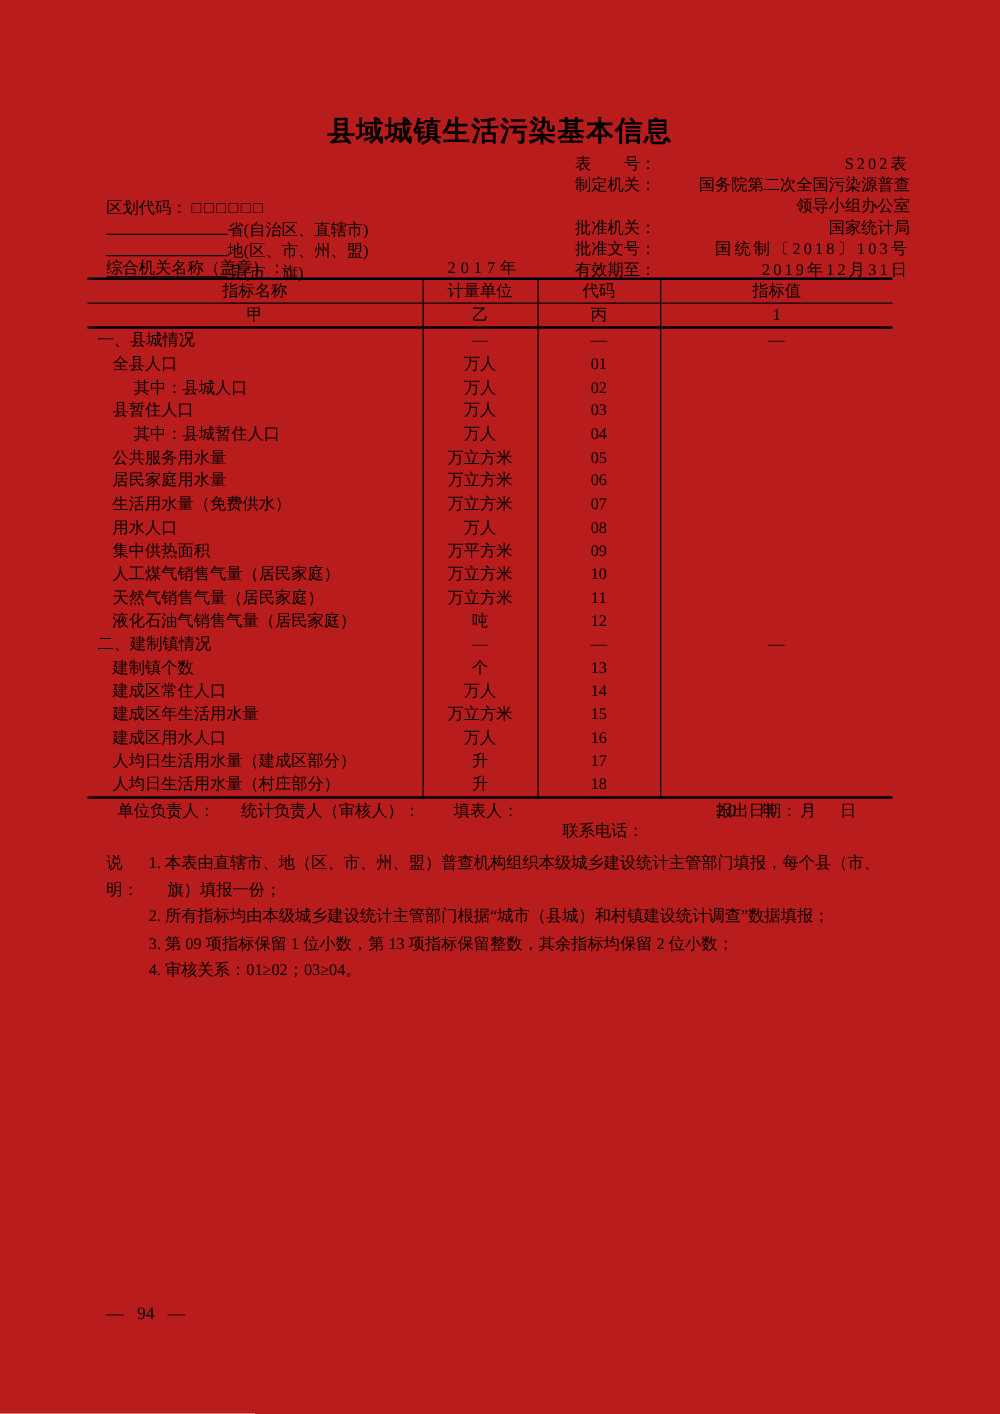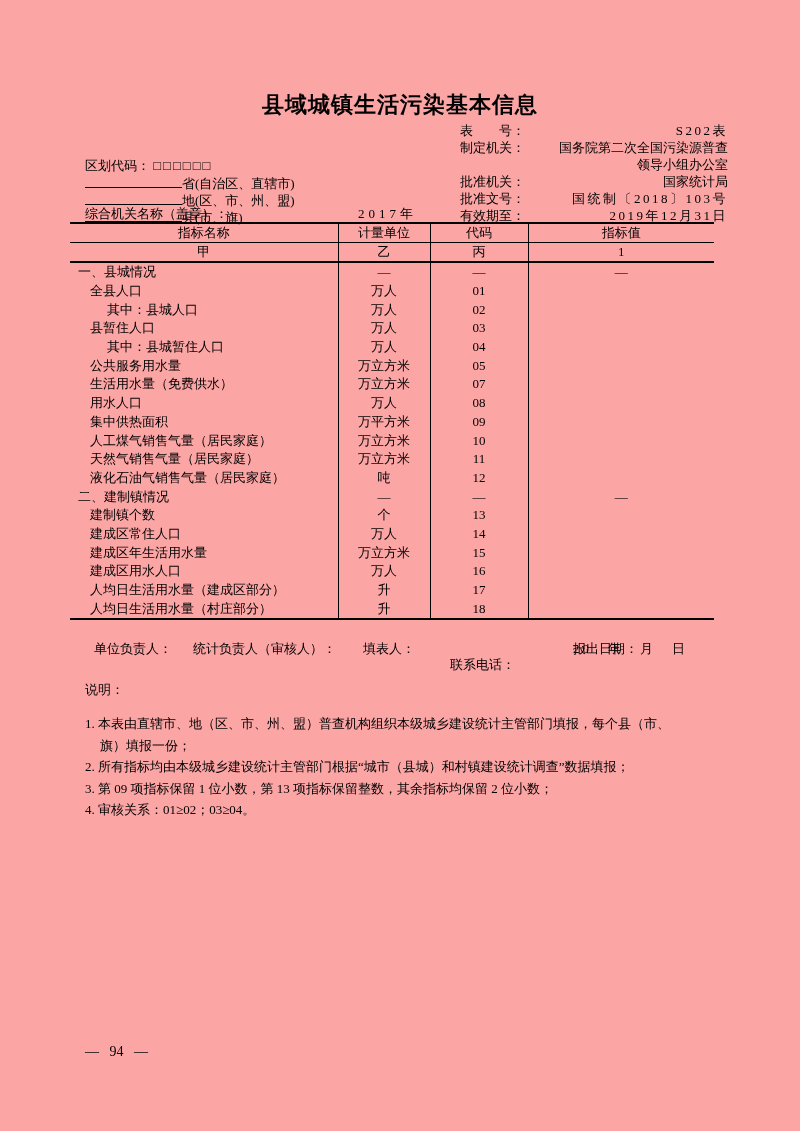--- a/index.html
+++ b/index.html
@@ -1,17 +1,17 @@
 <!DOCTYPE html>
 <html><head>
 <meta charset="utf-8">
 <style>
   html,body { margin:0; padding:0; background:#fff; }
   .page {
-    position:relative; width:800px; height:1131px; background:#fca5a5;
+    position:relative; width:800px; height:1131px; background:#b91c1c;
     font-family:"Liberation Serif","DejaVu Serif",serif;
     color:#000; font-size:13px; overflow:hidden;
   }
   .title {
     position:absolute; top:90px; left:0; width:100%;
     text-align:center; font-size:22px; font-weight:bold; letter-spacing:1px;
   }
   
   .header-left { position:absolute; left:85px; top:139px;margin-top:18px; }
   .hl-row { height:17px; line-height:17px; white-space:nowrap; }
@@ -44,21 +44,21 @@
   
   .signature { position:absolute; left:0; top:641px; width:800px; height:16px; line-height:16px; }
   .signature span { position:absolute; white-space:nowrap; }
   .sig-unit { left:94px; }
   .sig-stats { left:193px; }
   .sig-filler { left:363px; }
   .sig-phone { left:450px;margin-top:16px; }
   .sig-date { left:573px; }
   .sig-date-blank { letter-spacing:3px;text-align:right; }
   
-  .notes { position:absolute; left:85px; top:679px; width:645px; line-height:21.5px; display:flex;flex-direction:column; }
+  .notes { position:absolute; left:85px; top:679px; width:645px; line-height:21.5px; display:flex; }
   .notes-label { flex:0 0 34px; }
   .notes-items { width:600px; }
   .note-item { padding-left:15px; text-indent:-15px; }
   
   .page-number { position:absolute; left:85px; top:1044px; font-size:14px; word-spacing:7px; white-space:nowrap; }
 </style>
 </head>
 <body>
 
 <div class="page">
@@ -180,20 +180,26 @@
           <td class="val"></td>
         </tr>
 
         <tr>
           <td class="name v-1">公共服务用水量</td>
           <td class="unit">万立方米</td>
           <td class="code">05</td>
           <td class="val"></td>
         </tr>
 
+        <tr>
+          <td class="name v-1">居民家庭用水量</td>
+          <td class="unit">万立方米</td>
+          <td class="code">06</td>
+          <td class="val"></td>
+        </tr>
 
         <tr>
           <td class="name v-1">生活用水量（免费供水）</td>
           <td class="unit">万立方米</td>
           <td class="code">07</td>
           <td class="val"></td>
         </tr>
 
         <tr>
           <td class="name v-1">用水人口</td>

